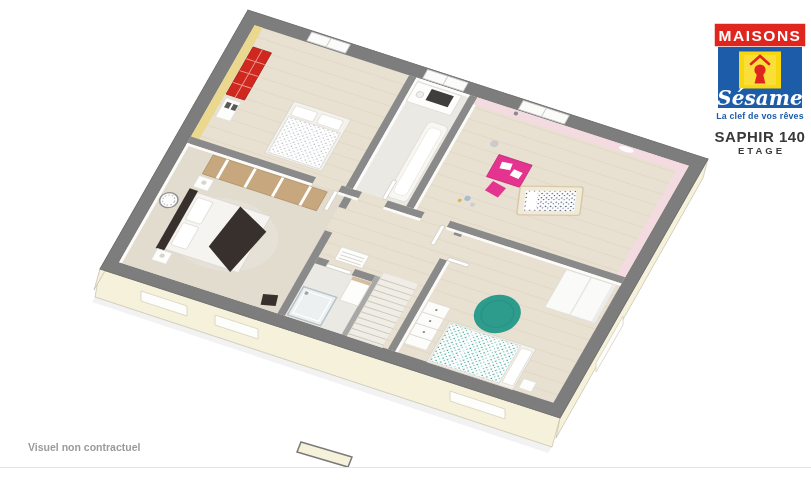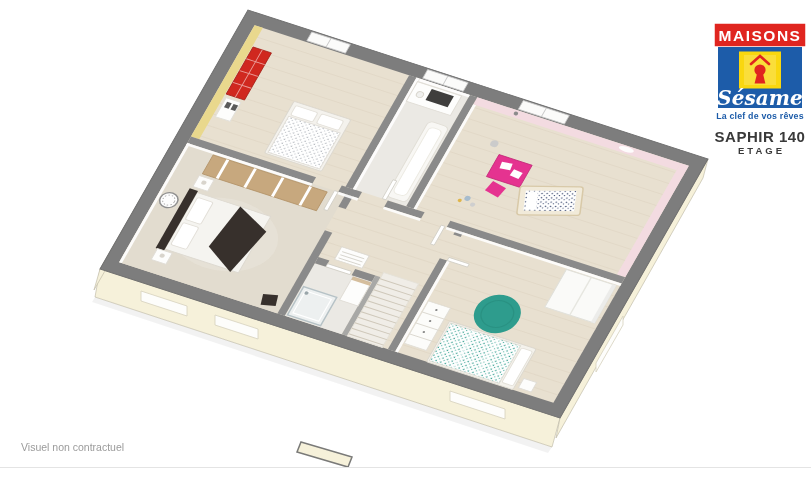--- a/index.html
+++ b/index.html
@@ -4,21 +4,21 @@
 <style>
   html,body{margin:0;padding:0;}
   body{width:811px;height:480px;position:relative;background:#ffffff;overflow:hidden;
        font-family:"Liberation Sans", sans-serif;}
   .plan-svg{position:absolute;left:0;top:0;}
   .logo-svg{position:absolute;left:698px;top:16px;}
   .plan-title{position:absolute;left:698px;top:128px;width:124px;text-align:center;
       font-size:15px;font-weight:bold;color:#3a3a3a;letter-spacing:.5px;}
   .plan-sub{position:absolute;left:698px;top:145px;width:124px;text-align:center;
       font-size:9.5px;font-weight:bold;color:#3a3a3a;letter-spacing:3px;text-indent:3px;}
-  .disclaimer{position:absolute;left:21px;top:441px;font-size:10.5px;color:#9b9b9b;}
+  .disclaimer{position:absolute;left:28px;top:441px;font-size:10.5px;color:#9b9b9b;font-weight:bold;}
   .divider{position:absolute;left:0;top:467px;width:811px;height:1px;background:#e4e4e4;}
   text{font-family:"Liberation Sans", sans-serif;}
   .script-text{font-family:"DejaVu Serif", serif;font-style:italic;font-weight:bold;}
 </style>
 </head>
 <body>
 
 <svg class="plan-svg" width="811" height="480" viewBox="0 0 811 480">
   <defs>
     <pattern id="dotsGray" width="5" height="5" patternUnits="userSpaceOnUse">

